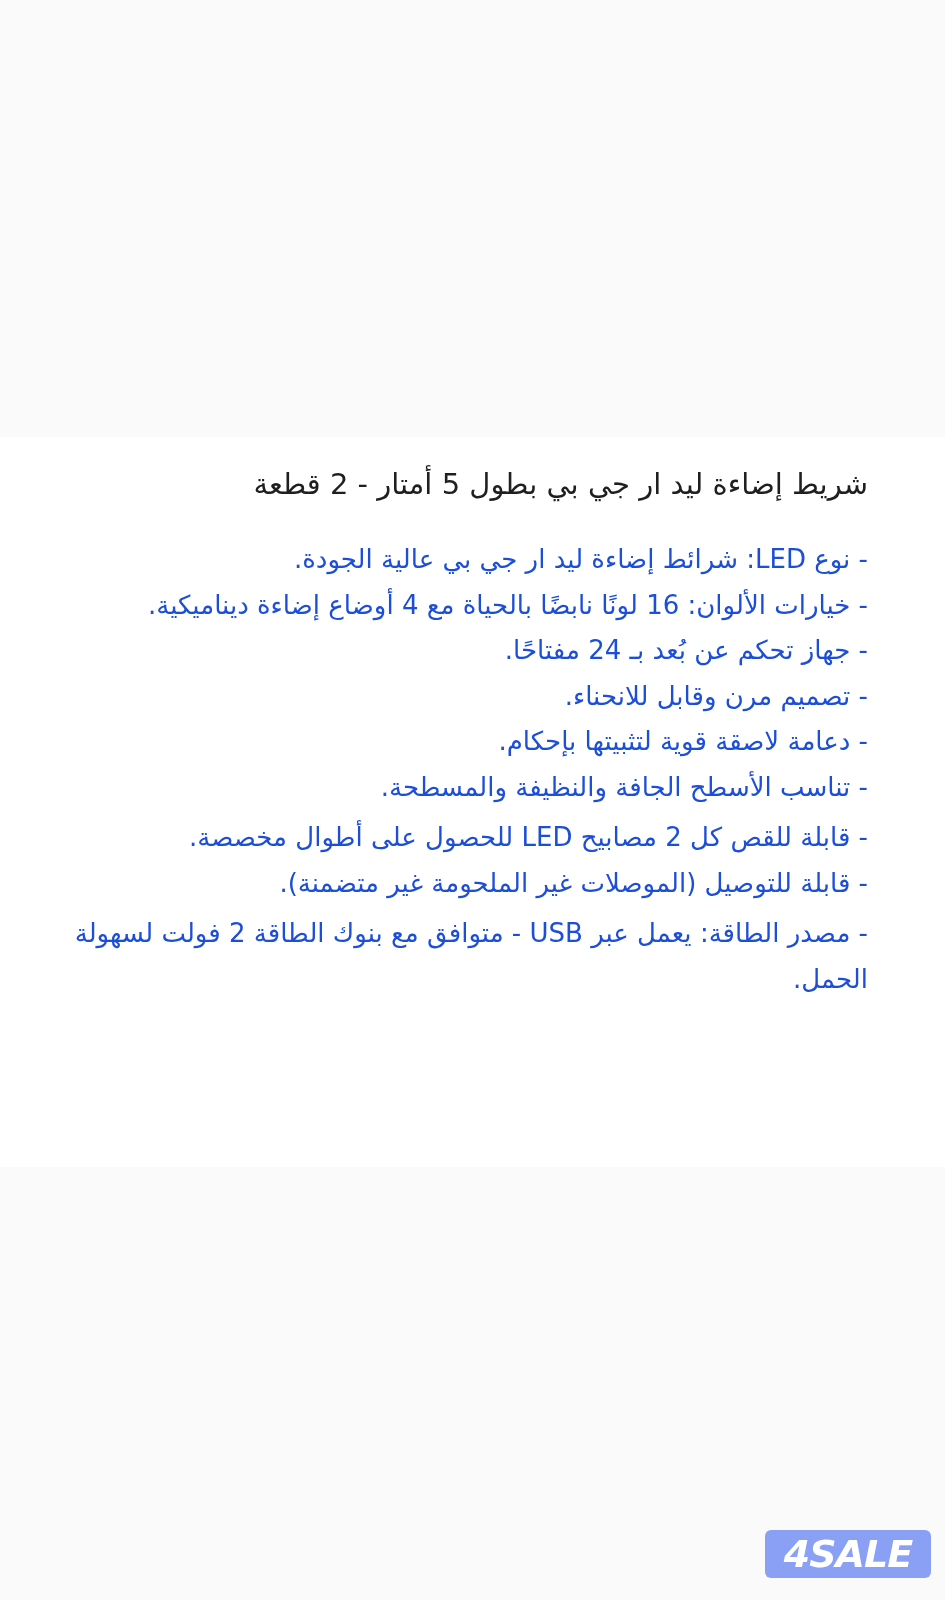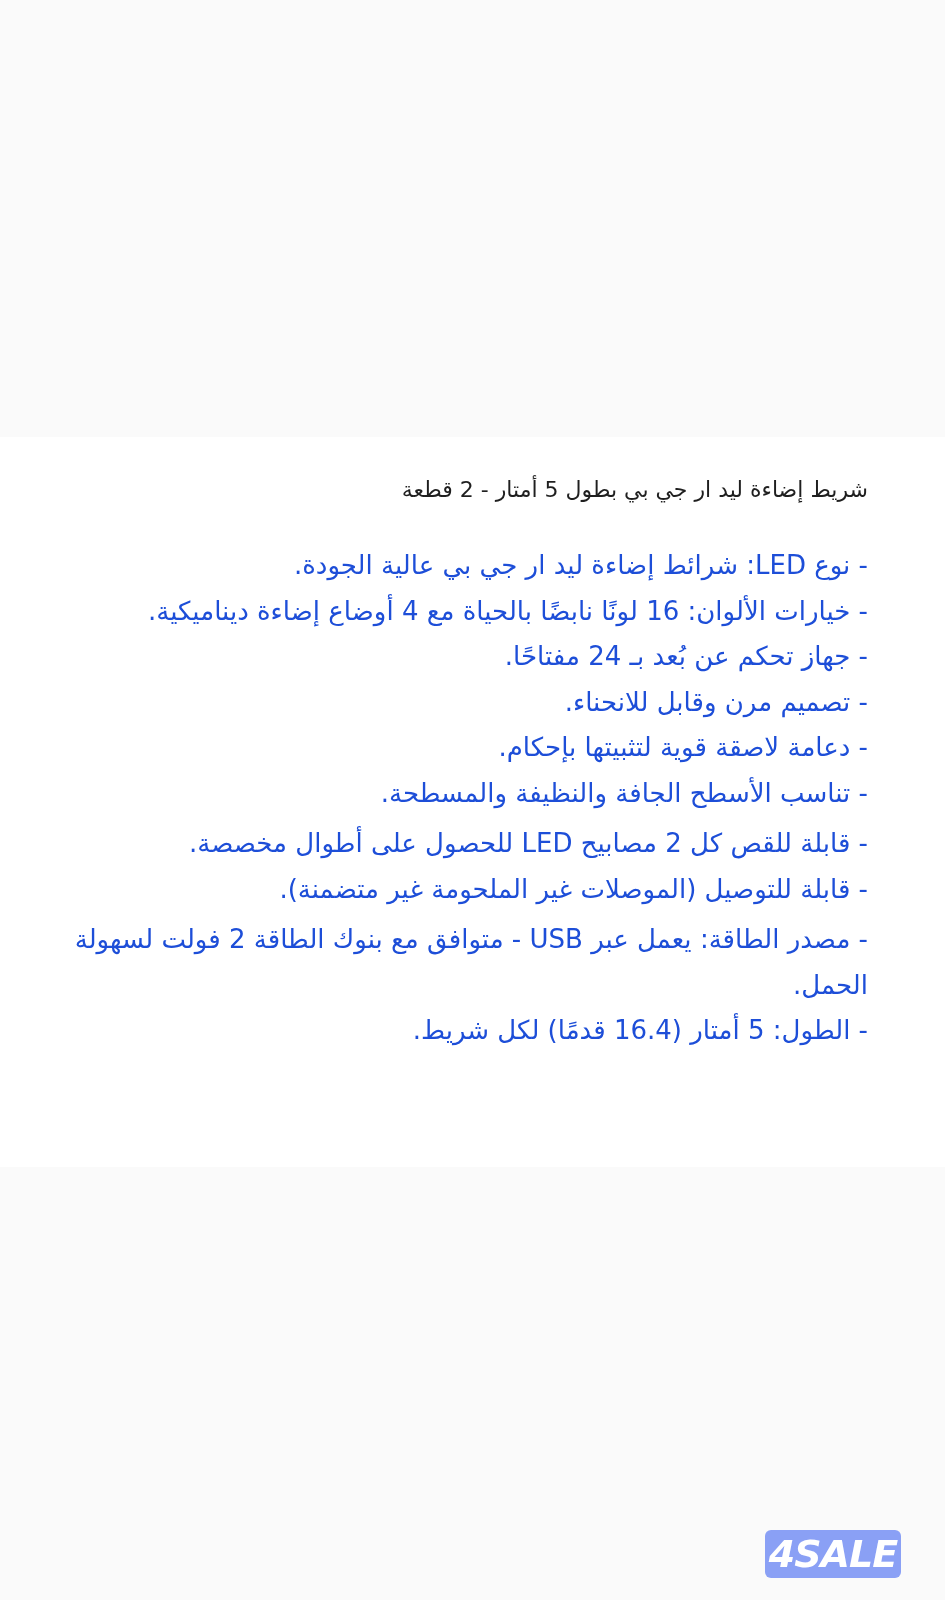--- a/index.html
+++ b/index.html
@@ -30,24 +30,24 @@
   }
   .content {
     position: absolute;
     right: 77px;
     top: 18px;
     width: 830px;
     direction: rtl;
     text-align: right;
   }
   .title {
-    font-size: 22px;
+    font-size: 29px;
     line-height: 46px;
     color: #1f1f1f;
-    margin: 12px 0 30px 0;
+    margin: 6px 0 30px 0;
     font-weight: normal;
   }
   .desc-list {
     list-style: none;
     margin: 0;
     padding: 0;
   }
   .desc-item {
     font-size: 26px;
     line-height: 45.5px;
@@ -60,21 +60,21 @@
   .bottom-area {
     position: absolute;
     left: 0; top: 1167px;
     width: 945px; height: 433px;
     background: #fafafa;
   }
   .logo {
     position: absolute;
     left: 765px;
     top: 1530px;
-    width: 136px;
+    width: 166px;
     height: 48px;
     background: #8aa0f5;
     border-radius: 6px;
     display: flex;
     align-items: center;
     justify-content: center;
   }
   .logo-text {
     font-family: "DejaVu Sans", sans-serif;
     font-weight: bold;
@@ -96,21 +96,20 @@
     <ul class="desc-list">
       <li class="desc-item">- نوع LED: شرائط إضاءة ليد ار جي بي عالية الجودة.</li>
       <li class="desc-item">- خيارات الألوان: 16 لونًا نابضًا بالحياة مع 4 أوضاع إضاءة ديناميكية.</li>
       <li class="desc-item">- جهاز تحكم عن بُعد بـ 24 مفتاحًا.</li>
       <li class="desc-item">- تصميم مرن وقابل للانحناء.</li>
       <li class="desc-item">- دعامة لاصقة قوية لتثبيتها بإحكام.</li>
       <li class="desc-item">- تناسب الأسطح الجافة والنظيفة والمسطحة.</li>
       <li class="desc-item gap-before">- قابلة للقص كل 2 مصابيح LED للحصول على أطوال مخصصة.</li>
       <li class="desc-item">- قابلة للتوصيل (الموصلات غير الملحومة غير متضمنة).</li>
       <li class="desc-item gap-before">- مصدر الطاقة: يعمل عبر USB - متوافق مع بنوك الطاقة 2 فولت لسهولة الحمل.</li>
-      <li class="desc-item">- الطول: 5 أمتار (16.4 قدمًا) لكل شريط.</li>
     </ul>
   </div>
 </div>
 
 <div class="bottom-area"></div>
 
 <div class="logo">
   <span class="logo-text">4SALE</span>
 </div>
 

